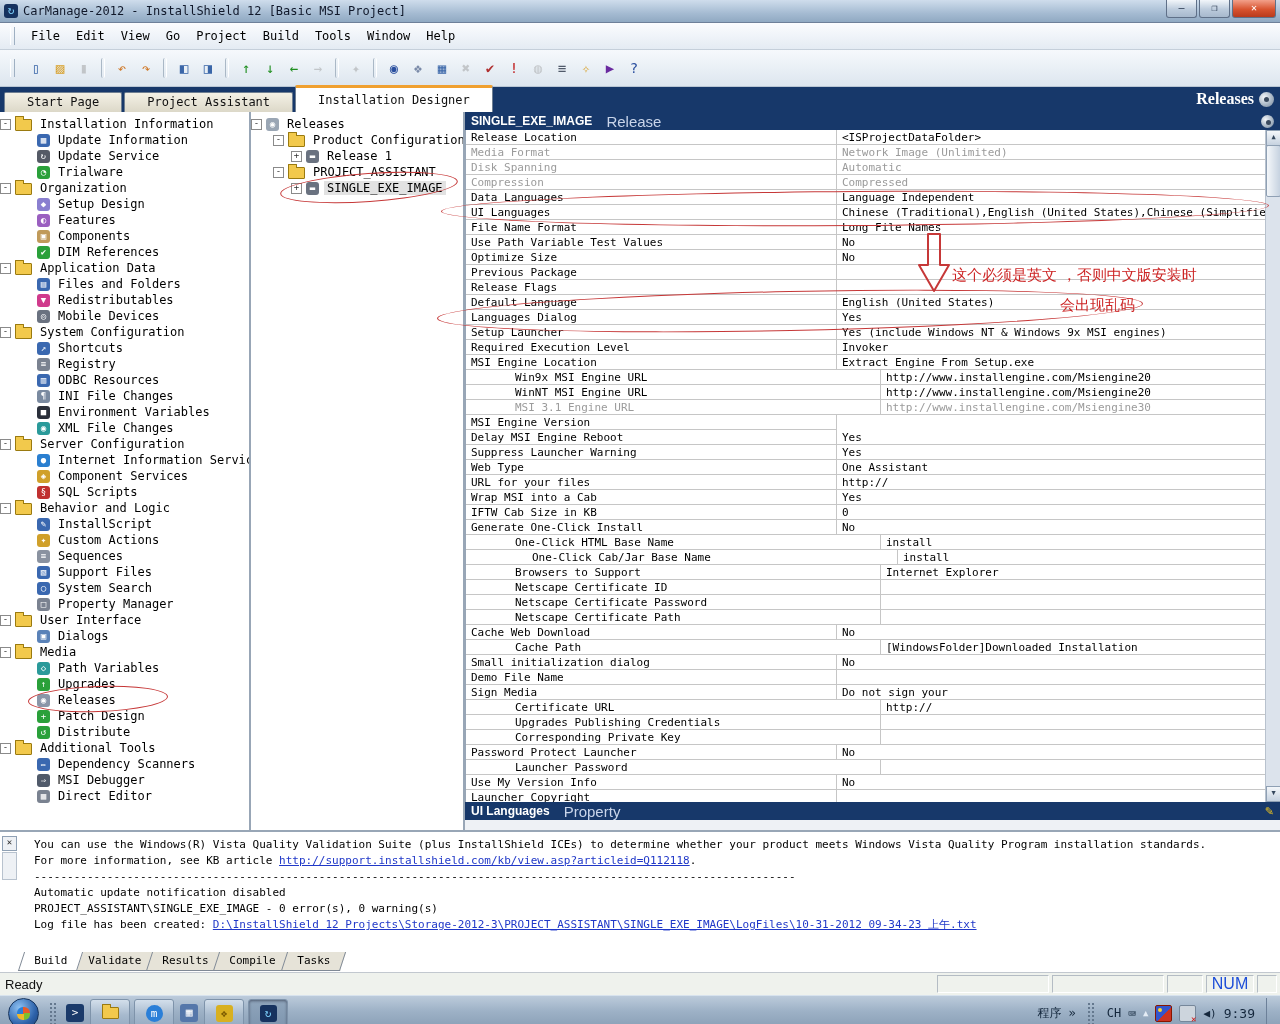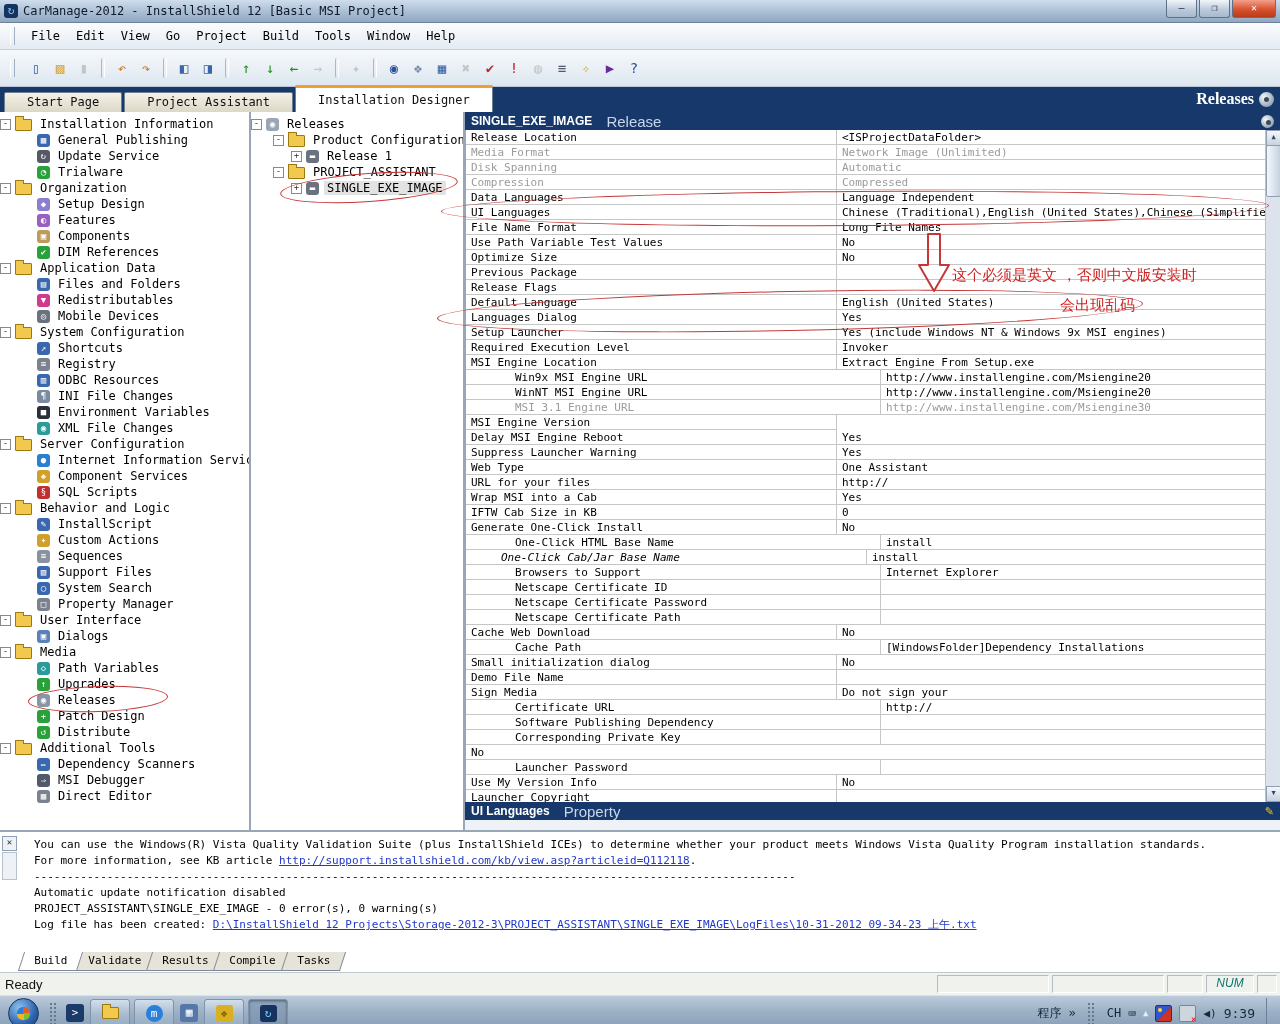--- a/index.html
+++ b/index.html
@@ -88,21 +88,21 @@
   .otabs{position:absolute;left:26px;bottom:2px;display:flex;height:18px;}
   .otab{border:1px solid #808a96;border-top:none;background:#e6e3d8;transform:skewX(-18deg);
     margin-left:-5px;padding:0 12px;height:18px;line-height:17px;}
   .otab .otlbl{display:inline-block;transform:skewX(18deg);font-size:11px;color:#000;}
   .otab.active{background:#fff;z-index:2;}
   
   .statusbar{height:22px;background:#eff2ed;border-top:1px solid #c2c8cf;display:flex;align-items:center;
     font-family:"Liberation Sans",sans-serif;font-size:13px;color:#111;}
   .ready{margin-left:5px;flex:1;}
   .pane{height:16px;border:1px solid #b4bcc4;border-right-color:#fff;border-bottom-color:#fff;
-    margin-right:3px;font-size:12px;text-align:center;line-height:15px;color:#0f766e;font-style:italic;}
+    margin-right:3px;font-size:16px;text-align:center;line-height:15px;color:#1d4ed8;}
   
   .taskbar{height:34px;background:linear-gradient(#bccbdb,#9db1c6 45%,#879db4);
     border-top:1px solid #d8e3ee;display:flex;align-items:center;padding:0 2px;}
   .orb{width:29px;height:29px;border-radius:50%;border:1px solid #173least;border:1px solid #17355e;
     background:radial-gradient(circle at 35% 30%,#8cc0f2,#2d62aa 60%,#1a3c6e);display:flex;
     align-items:center;justify-content:center;margin:0 6px;}
   .orb-flag{width:13px;height:13px;border-radius:45%;
     background:conic-gradient(#e85a2a 0 25%,#7ac12f 0 50%,#f0b82a 0 75%,#2a7fd8 0);}
   .tdots{width:9px;height:22px;background-image:radial-gradient(#64788e 1px,transparent 1.2px);
     background-size:4px 4px;margin:0 4px;}
@@ -243,21 +243,21 @@
   <div class="lpanel">
   <div class="trow">
     <span class="expbox">-</span>
     <span class="tico folder"></span>
     <span class="lbl">Installation Information</span>
   </div>
 
   <div class="trow" style="padding-left: 22px;">
     <span class="expbox" style="visibility: hidden;"></span>
     <span class="tico" style="background: rgb(58, 104, 176);">▦</span>
-    <span class="lbl">General Publishing</span>
+    <span class="lbl">Update Information</span>
   </div>
 
   <div class="trow" style="padding-left: 22px;">
     <span class="expbox" style="visibility: hidden;"></span>
     <span class="tico" style="background: rgb(85, 90, 102);">↻</span>
     <span class="lbl">Update Service</span>
   </div>
 
   <div class="trow" style="padding-left: 22px;">
     <span class="expbox" style="visibility: hidden;"></span>
@@ -674,21 +674,21 @@
     <span class="gname">Generate One-Click Install</span>
     <span class="gval">No</span>
   </div>
 
   <div class="grow">
     <span class="gname" style="padding-left: 49px;">One-Click HTML Base Name</span>
     <span class="gval">install</span>
   </div>
 
   <div class="grow">
-    <span class="gname" style="padding-left: 35px; font-style: italic;">One-Click Cab/Jar Base Name</span>
+    <span class="gname" style="padding-left: 66px;">One-Click Cab/Jar Base Name</span>
     <span class="gval">install</span>
   </div>
 
   <div class="grow">
     <span class="gname" style="padding-left: 49px;">Browsers to Support</span>
     <span class="gval">Internet Explorer</span>
   </div>
 
   <div class="grow">
     <span class="gname" style="padding-left: 49px;">Netscape Certificate ID</span>
@@ -705,21 +705,21 @@
     <span class="gval"></span>
   </div>
 
   <div class="grow">
     <span class="gname">Cache Web Download</span>
     <span class="gval">No</span>
   </div>
 
   <div class="grow">
     <span class="gname" style="padding-left: 49px;">Cache Path</span>
-    <span class="gval">[WindowsFolder]Dependency Installations</span>
+    <span class="gval">[WindowsFolder]Downloaded Installation</span>
   </div>
 
   <div class="grow">
     <span class="gname">Small initialization dialog</span>
     <span class="gval">No</span>
   </div>
 
   <div class="grow">
     <span class="gname">Demo File Name</span>
     <span class="gval"></span>
@@ -729,30 +729,31 @@
     <span class="gname">Sign Media</span>
     <span class="gval">Do not sign your</span>
   </div>
 
   <div class="grow">
     <span class="gname" style="padding-left: 49px;">Certificate URL</span>
     <span class="gval">http://</span>
   </div>
 
   <div class="grow">
-    <span class="gname" style="padding-left: 49px;">Software Publishing Dependency</span>
+    <span class="gname" style="padding-left: 49px;">Upgrades Publishing Credentials</span>
     <span class="gval"></span>
   </div>
 
   <div class="grow">
     <span class="gname" style="padding-left: 49px;">Corresponding Private Key</span>
     <span class="gval"></span>
   </div>
 
   <div class="grow">
+    <span class="gname">Password Protect Launcher</span>
     <span class="gval">No</span>
   </div>
 
   <div class="grow">
     <span class="gname" style="padding-left: 49px;">Launcher Password</span>
     <span class="gval"></span>
   </div>
 
   <div class="grow">
     <span class="gname">Use My Version Info</span>

